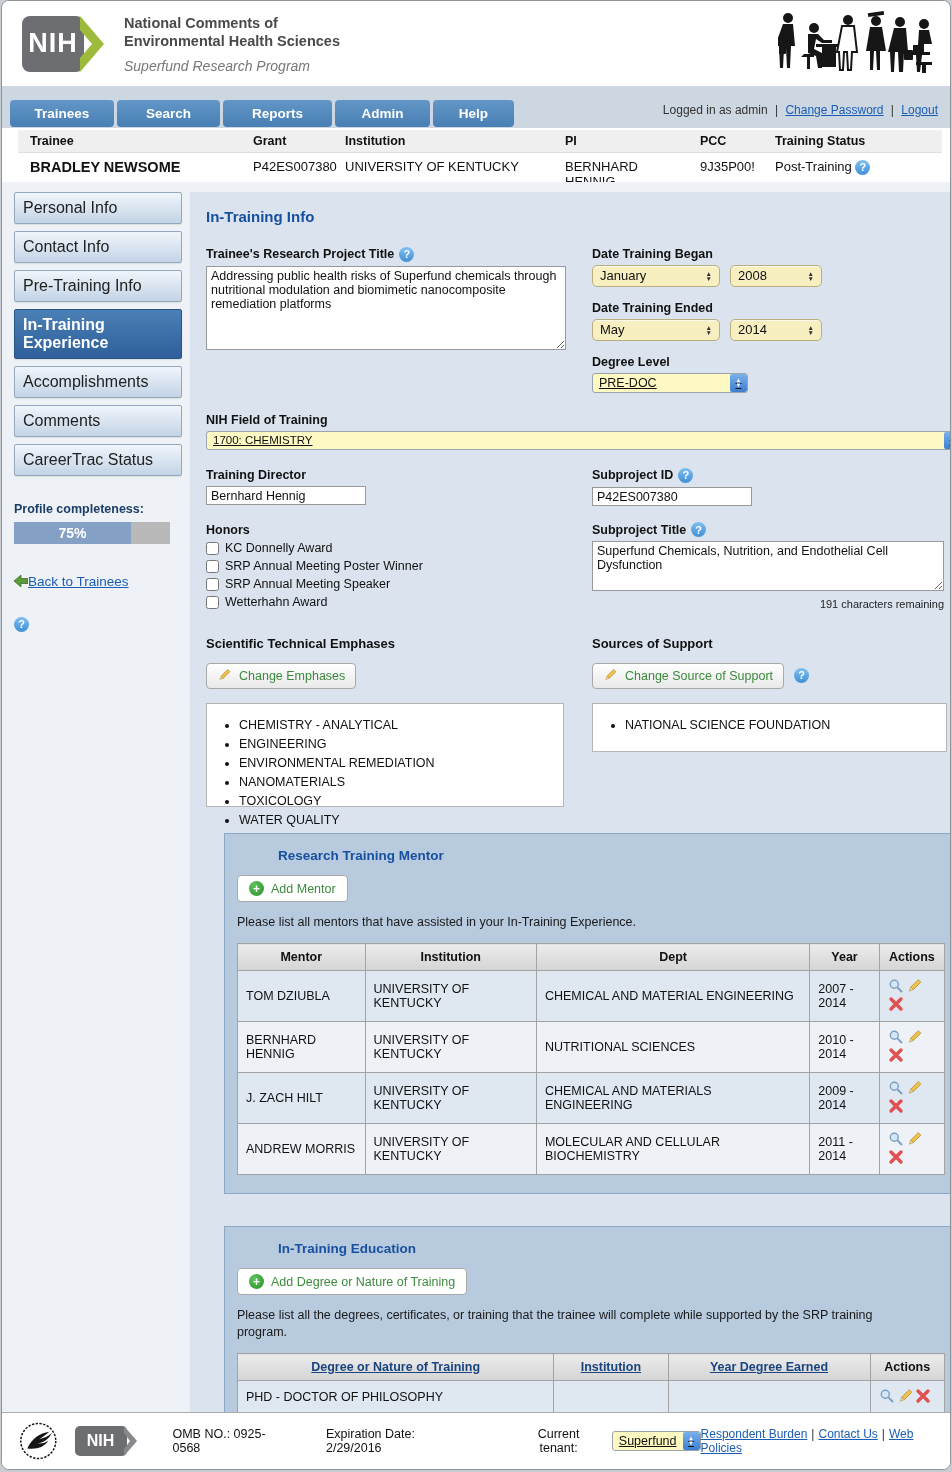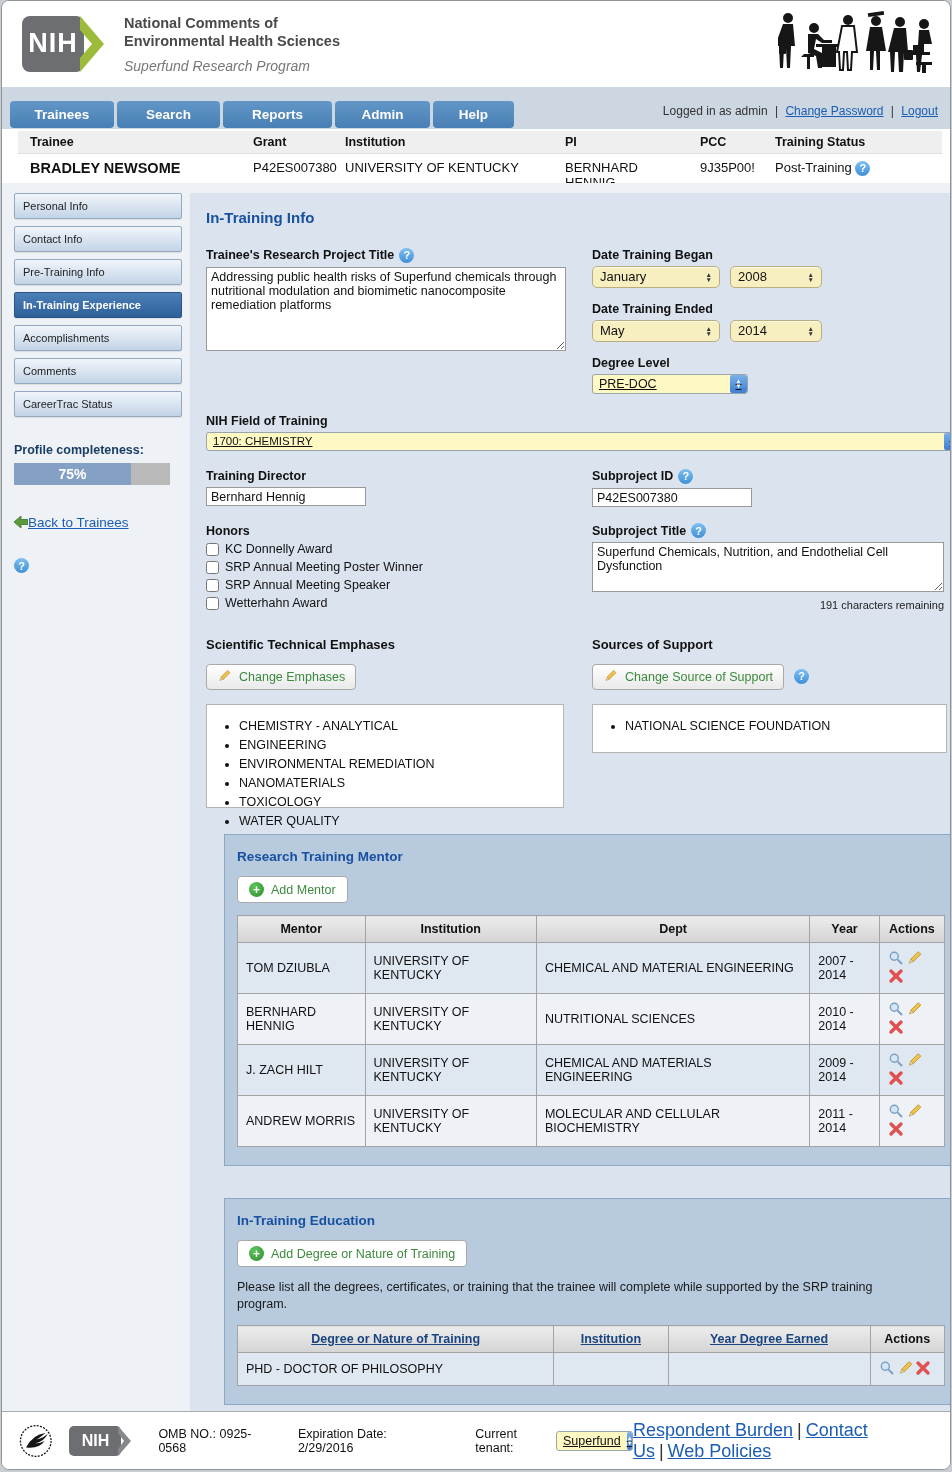--- a/index.html
+++ b/index.html
@@ -30,21 +30,21 @@
   .trainee-bar { height:54px; background:#fff; padding:2px 8px 0 16px; }
   .t-grid { display:grid; grid-template-columns:223px 92px 220px 135px 75px 1fr; }
   .t-head { background:#efefef; border-bottom:1px solid #e0e0e0; }
   .t-head .t-cell { font-weight:bold; font-size:12.5px; color:#111; padding:4px 0 4px 12px; }
   .t-vals .t-cell { font-size:13px; color:#111; padding:6px 0 4px 12px; }
   .t-name { color:#3f7d44; font-weight:bold; font-size:14.5px !important; }
 
   
   .content { height:1230px; background:#eef1f5; display:flex; padding:10px 6px 0 12px; }
   .sidebar { width:168px; flex:0 0 auto; }
-  .side-btn { border:1px solid #93a9bf; border-radius:2px; background:linear-gradient(#f0f5fa,#c3d4e6); font-size:11px; color:#222; padding:6px 8px; margin-bottom:7px; cursor:pointer; box-shadow:0 1px 1px rgba(0,0,0,.08); }
+  .side-btn { border:1px solid #93a9bf; border-radius:2px; background:linear-gradient(#f0f5fa,#c3d4e6); font-size:16px; color:#222; padding:6px 8px; margin-bottom:7px; cursor:pointer; box-shadow:0 1px 1px rgba(0,0,0,.08); }
   .side-btn.active { background:linear-gradient(#4b80b6,#2e5f9a); color:#fff; font-weight:bold; border-color:#2a5488; }
   .pc-label { margin-top:26px; font-weight:bold; font-size:12.5px; color:#1a3e66; }
   .pc-bar { margin-top:6px; width:156px; height:22px; background:#b9b9b9; }
   .pc-fill { height:100%; background:#84a0c4; color:#fff; font-weight:bold; font-size:14px; display:flex; align-items:center; justify-content:center; }
   .back-link { margin-top:30px; display:flex; align-items:center; gap:0; font-size:13.5px; }
   .back-link a { color:#1b5db4; }
   .side-help { margin-top:26px; }
 
   .help-icon { display:inline-flex; width:15px; height:15px; border-radius:50%; background:linear-gradient(#7fc0f2,#3f8fd6); color:#fff; font-size:11px; font-weight:bold; align-items:center; justify-content:center; vertical-align:middle; }
   .help-icon::before { content:"?"; }
@@ -86,43 +86,43 @@
   .change-btn { margin-top:12px; display:inline-flex; align-items:center; gap:6px; background:linear-gradient(#fff,#e9e9e9); border:1px solid #a9a9a9; border-radius:4px; padding:4px 10px; font-size:12.5px; color:#3c8a3e; cursor:pointer; }
   .list-box { margin-top:14px; background:#fff; border:1px solid #b5b5b5; padding:14px 10px 14px 14px; }
   .list-box ul { margin-left:18px; }
   .list-box li { font-size:12.5px; color:#111; margin-bottom:5px; }
   .box-emph { width:358px; height:104px; }
   .box-supp { width:355px; min-height:44px; }
 
   .blue-panel { background:#b7cade; border:1px solid #8aa8c4; margin:0 4px 0 18px; padding:14px 12px 18px 12px; }
   .mentor-panel { margin-top:26px; }
   .edu-panel { margin-top:32px; }
-  .bp-title { color:#17509f; font-size:13.5px; font-weight:bold; }
+  .bp-title { color:#17509f; font-size:13.5px; font-weight:bold;margin-left:41px; }
   .add-btn { margin-top:12px; display:inline-flex; align-items:center; gap:7px; background:#fff; border:1px solid #a9a9a9; border-radius:4px; padding:5px 11px; font-size:12.5px; color:#3c8a3e; cursor:pointer; }
   .plus-icon { width:15px; height:15px; border-radius:50%; background:radial-gradient(circle at 35% 30%, #5cc35c, #2e8f2e); color:#fff; font-weight:bold; font-size:12px; display:flex; align-items:center; justify-content:center; line-height:1; }
   .plus-icon::before { content:"+"; }
   .bp-desc { font-size:12.5px; color:#1a1a1a; margin-top:12px; line-height:17px; }
   .bp-table { margin-top:12px; width:100%; border-collapse:collapse; table-layout:fixed; background:#e9eef5; }
   .bp-table th { background:linear-gradient(#ececec,#d4d4d4); border:1px solid #a3a3a3; font-size:12.5px; color:#111; height:27px; text-align:center; padding:0 4px; }
   .bp-table td { border:1px solid #a3a3a3; font-size:12.5px; color:#111; padding:7px 8px; vertical-align:middle; }
   .bp-table tr.alt-a td { background:#dfe7f1; }
   .bp-table tr.alt-b td { background:#eef2f7; }
   .th-link { text-decoration:underline; color:#1a4480; cursor:pointer; }
   .act-cell { text-align:left; }
   .act-icon { display:inline-block; width:16px; height:16px; margin:0 2px 2px 0; vertical-align:middle; cursor:pointer; }
 
   
   .footer { height:58px; background:#fff; border-top:1px solid #ababab; display:flex; align-items:center; padding:0 12px 0 16px; }
   .nih-footer { position:relative; width:78px; height:30px; margin-left:16px; }
   .nih-fbox { position:absolute; left:0; top:0; width:52px; height:30px; background:#6d6e71; border-radius:5px; color:#fff; font-weight:bold; font-size:16px; display:flex; align-items:center; justify-content:center; }
   .omb { font-size:12.5px; color:#111; margin-left:26px; }
   .expiry { font-size:12.5px; color:#111; margin-left:42px; }
-  .tenant { display:flex; align-items:center; gap:15px; margin-left:58px; font-size:12.5px; color:#111; }
+  .tenant { display:flex; align-items:center; gap:15px; margin-left:58px; font-size:12.5px; color:#111;text-align:center; }
   .sel-tenant { width:97px; height:20px; }
-  .footer-links { margin-left:auto; font-size:18px; }
+  .footer-links { margin-left:auto; font-size:12px; }
   .footer-links a { color:#1b5db4; }
   .pipe { color:#333; margin:0 4px; }
 </style>
 </head>
 <body>
 
 <div class="page">
 
   <div class="header">
     <div class="nih-logo">
@@ -369,20 +369,21 @@
           </div>
         </div>
       </div>
 
       <div class="blue-panel mentor-panel">
         <div class="bp-title">Research Training Mentor</div>
         <div class="add-btn">
           <span class="plus-icon"></span>
           <span>Add Mentor</span>
         </div>
+        <div class="bp-desc">Please list all mentors that have assisted in your In-Training Experience.</div>
         <table class="bp-table">
           <colgroup>
               <col style="width:125px">
               <col style="width:168px">
               <col style="width:268px">
               <col style="width:68px">
               <col style="width:64px">
             </colgroup>
           <thead>
             <tr>

